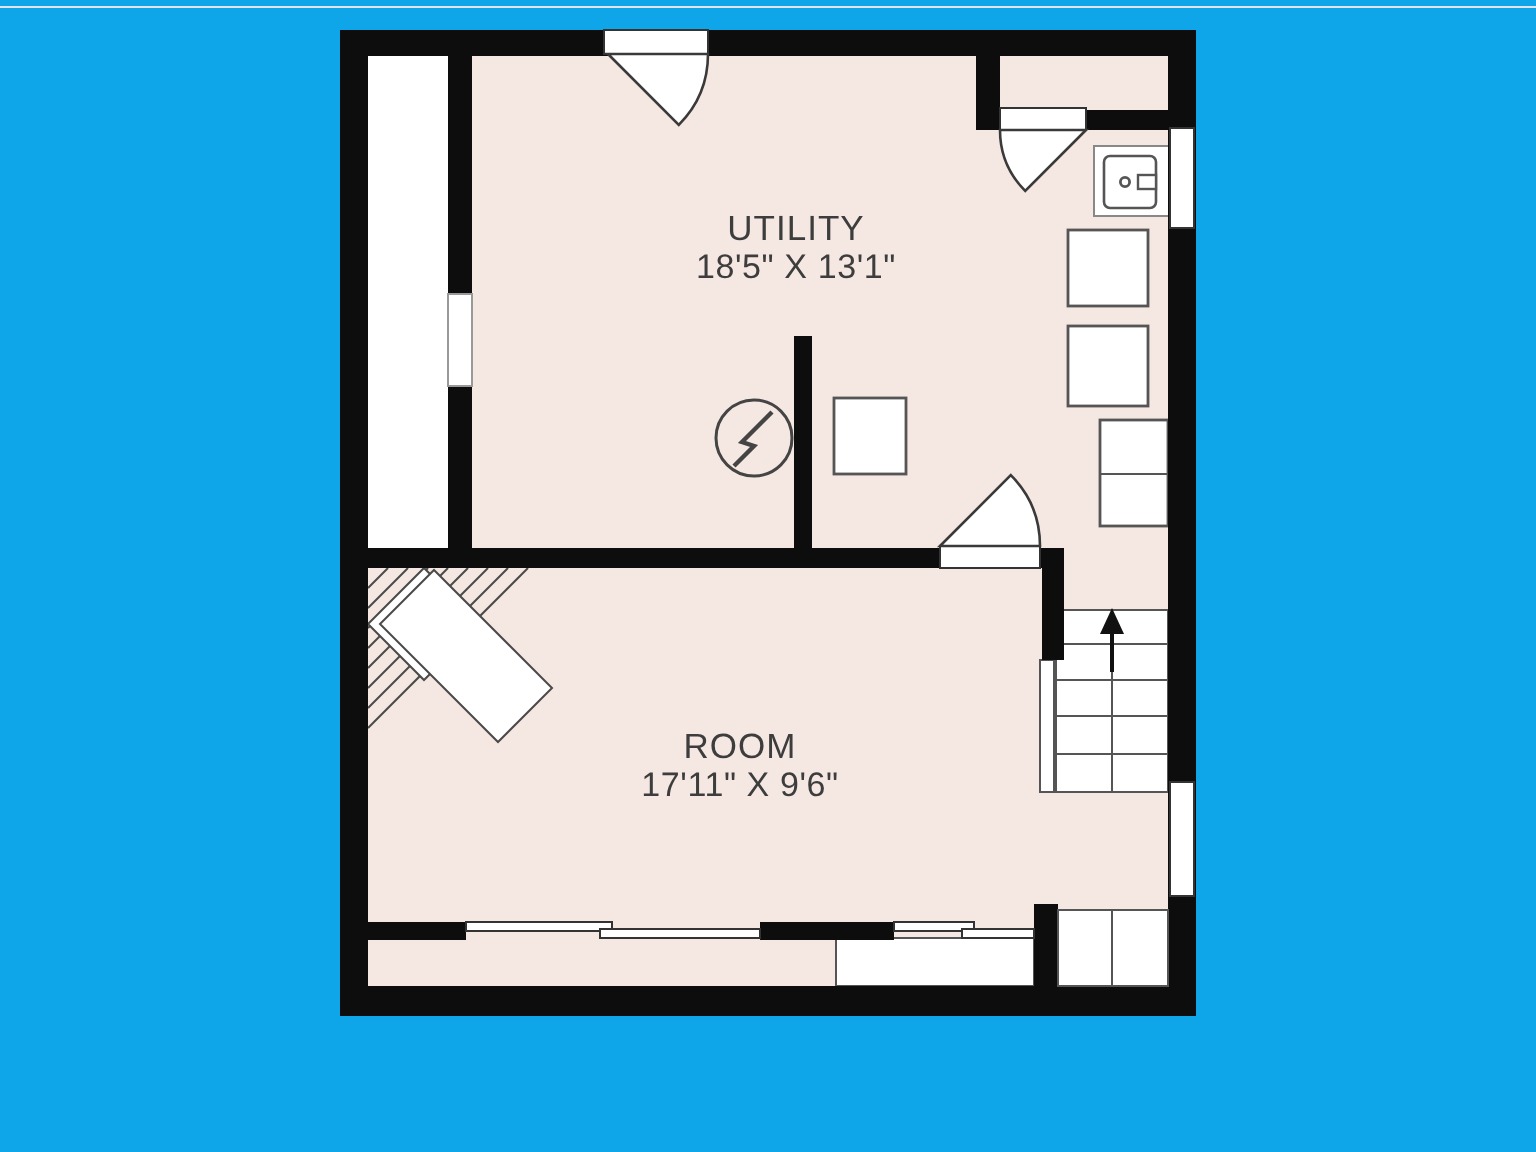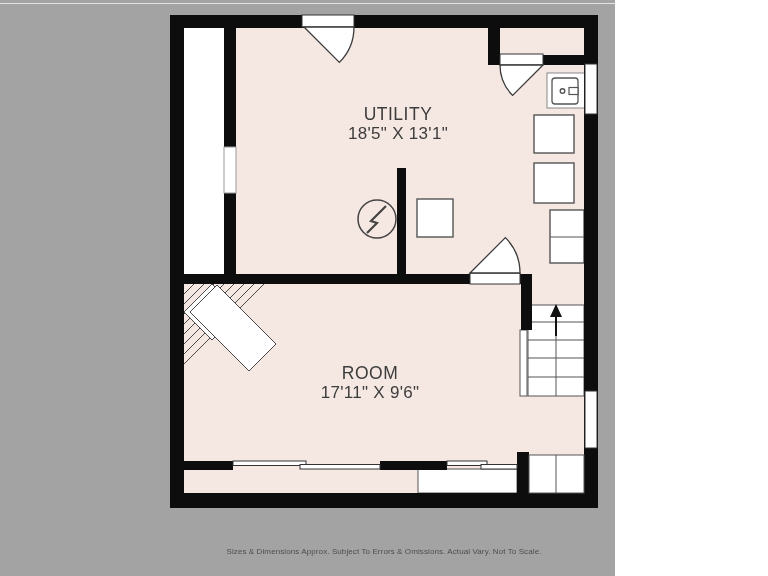--- a/index.html
+++ b/index.html
@@ -1,19 +1,19 @@
 <!DOCTYPE html>
 <html><head>
 <meta charset="utf-8">
 <style>
   html, body { margin: 0; padding: 0; background: #ffffff; }
   .stage {
     position: relative;
-    width: 615px; height: 576px;
-    background: #a3a3a3;
+    width: 768px; height: 576px;
+    background: #0ea5e9;
     font-family: "Liberation Sans", sans-serif;
     overflow: hidden;
   }
   .top-divider {
     position: absolute; left: 0; top: 3px; width: 768px; height: 1px;
     background: #e4e4e4;
   }
   svg.plan { position: absolute; left: 0; top: 0; }
   .room-name {
     font-family: "Liberation Sans", sans-serif;
@@ -136,14 +136,13 @@
     <rect class="threshold" x="470" y="273" width="50" height="11"></rect>
     <path class="doorarc" d="M 470 273 L 505.4 237.6 Q 520 252.2 520 273 Z"></path>
 
     <text class="room-name" x="398" y="120" text-anchor="middle">UTILITY</text>
     <text class="room-dims" x="398" y="139" text-anchor="middle">18'5" X 13'1"</text>
 
     <text class="room-name" x="370" y="379" text-anchor="middle">ROOM</text>
     <text class="room-dims" x="370" y="398" text-anchor="middle">17'11" X 9'6"</text>
   </svg>
 
-  <div class="disclaimer">Sizes &amp; Dimensions Approx. Subject To Errors &amp; Omissions. Actual Vary. Not To Scale.</div>
 </div>
 
 </body></html>

